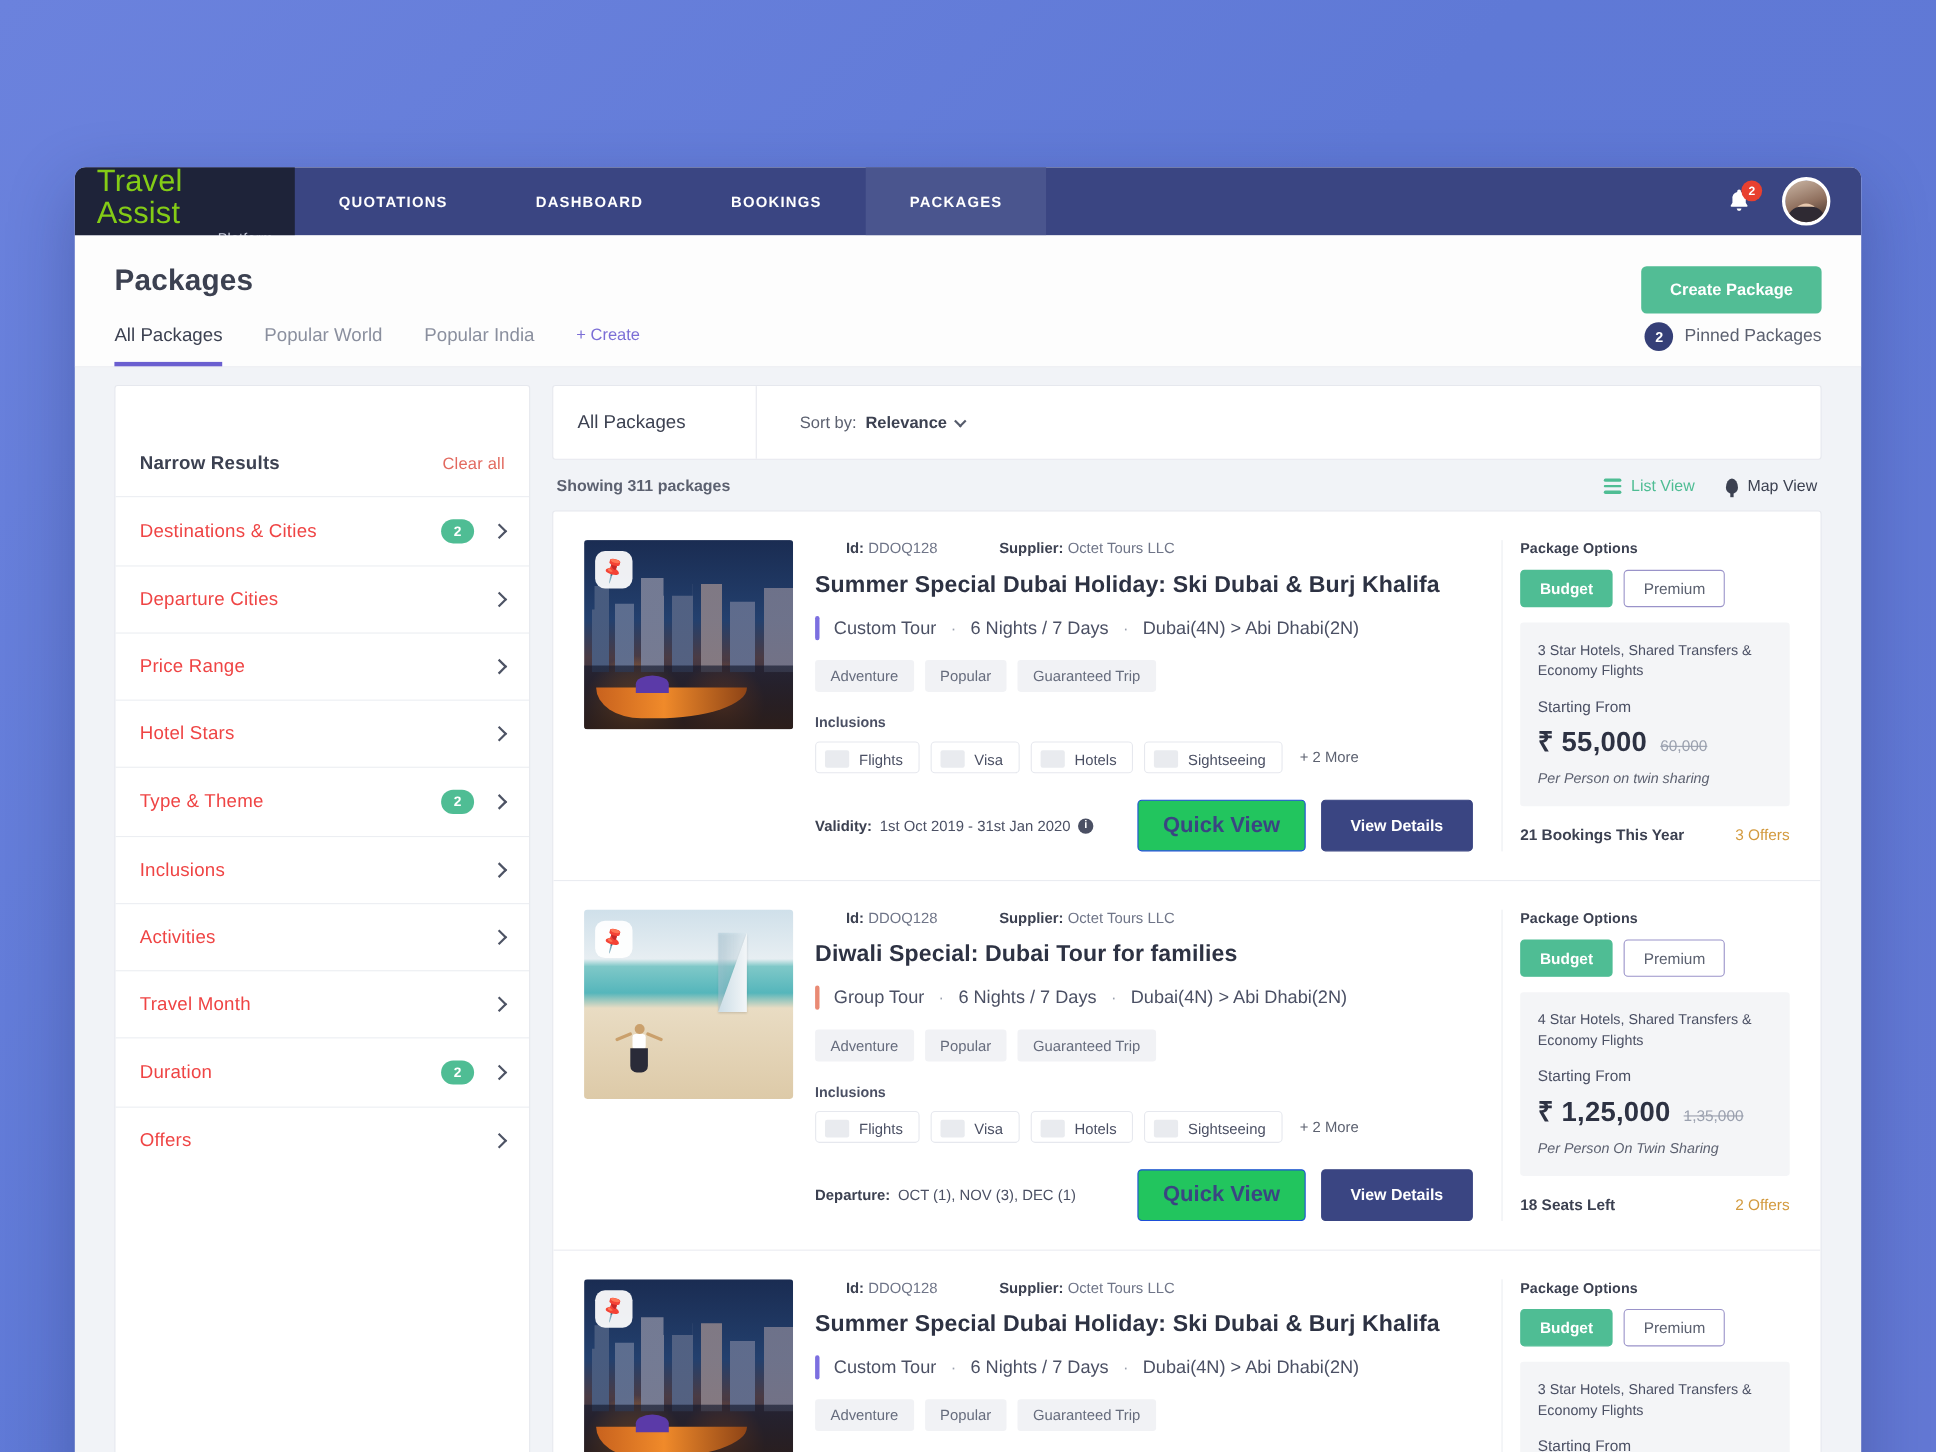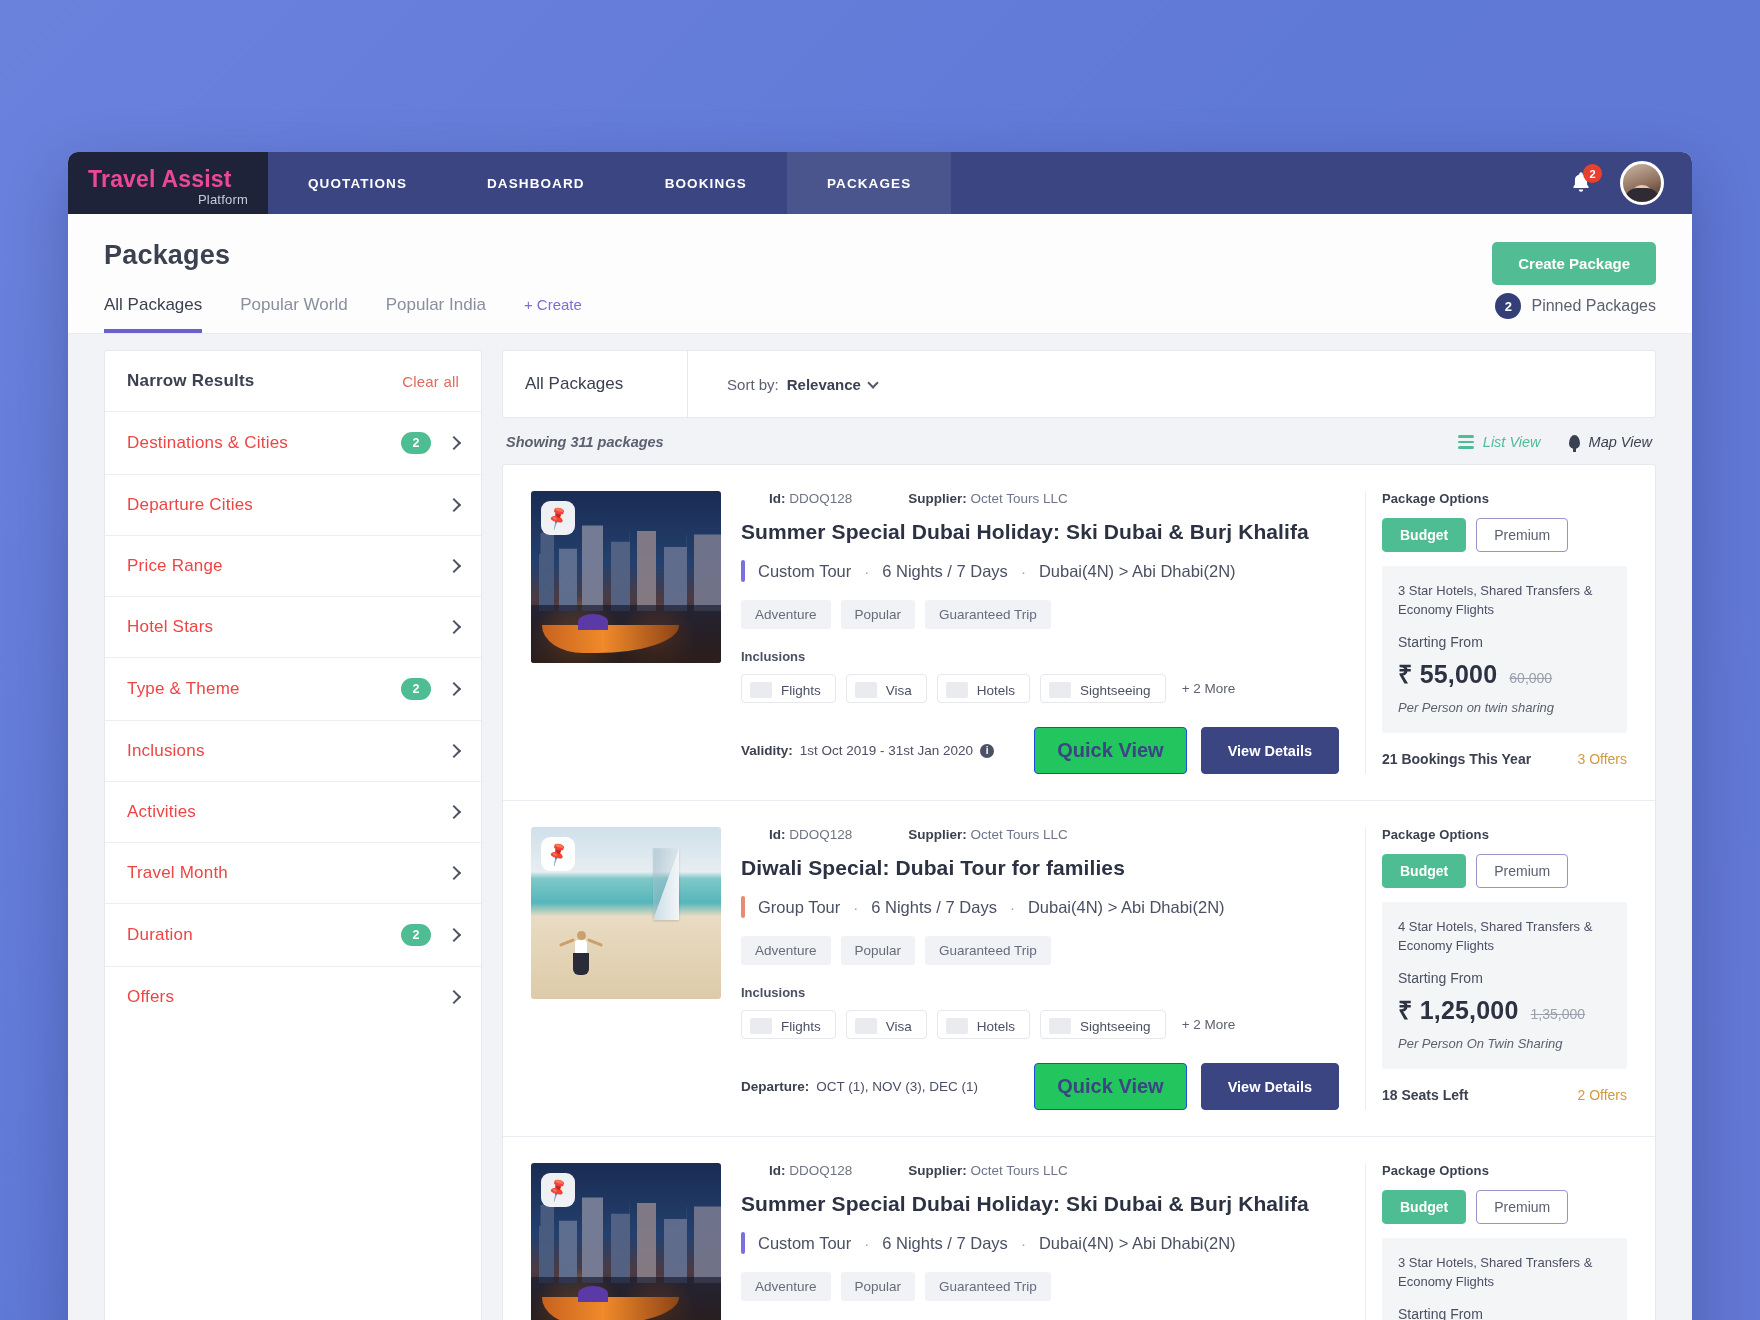--- a/index.html
+++ b/index.html
@@ -31,21 +31,21 @@
     position: relative;
   }
   .logo-block {
     width: 200px;
     background: #1e2339;
     border-radius: 10px 0 0 0;
     padding: 8px 20px 0 20px;
     display: flex; flex-direction: column; justify-content: center;
   }
   .logo-title {
-    color: #ec4899; font-size: 23px; font-weight: bold; letter-spacing: .2px; line-height: 1.05;
+    color: #84cc16; font-size: 28px; font-weight: normal; letter-spacing: .2px; line-height: 1.05;
   }
   .logo-sub {
     color: #c7cbdb; font-size: 13px; text-align: right; margin-top: 1px; letter-spacing: .2px;
   }
   .nav-items { display: flex; align-items: stretch; }
   .nav-item {
     display: flex; align-items: center; justify-content: center;
     padding: 0 40px;
     color: #ffffff; font-size: 13.5px; font-weight: bold; letter-spacing: 1.1px;
     cursor: pointer;
@@ -109,21 +109,21 @@
     background: #353f77; color: #fff; font-size: 13px; font-weight: bold;
     display: flex; align-items: center; justify-content: center;
   }
   .pinned-label { font-size: 16px; color: #5c6170; }
   
   .body-wrap { display: flex; padding: 16px 36px 0 36px; gap: 20px; }
   
   .sidebar { width: 378px; background: #fff; border: 1px solid #e6e8ee; border-radius: 3px; }
   .sb-head {
     display: flex; align-items: center; justify-content: space-between;
-    padding: 20px 22px; border-bottom: 1px solid #eceef2;
+    padding: 20px 22px; border-bottom: 1px solid #eceef2; margin-top: 40px;
   }
   .sb-title { font-size: 17px; font-weight: bold; color: #3c4151; letter-spacing:.2px; }
   .sb-clear { font-size: 15px; color: #e2695f; cursor: pointer; letter-spacing:.2px; }
   .sb-item {
     display: flex; align-items: center; padding: 20px 22px;
     border-bottom: 1px solid #eceef2; cursor: pointer;
   }
   .sb-item:last-child { border-bottom: none; }
   .sb-label { font-size: 17px; color: #ef4444; letter-spacing:.2px; }
   .sb-badge {
@@ -151,21 +151,21 @@
   .res-search input {
     border: none; outline: none; width: 100%; font-size: 16px;
     font-family: inherit; color: #4a4f60; background: transparent;
   }
   .res-search input::placeholder { color: #9ba0ad; }
   .res-sort { width: 228px; display: flex; align-items: center; justify-content: center; gap: 8px; cursor: pointer; }
   .sort-lbl { font-size: 15px; color: #5c6170; }
   .sort-val { font-size: 15px; color: #3c4151; font-weight: bold; }
   .caret { width: 8px; height: 8px; border-right: 2px solid #555b6b; border-bottom: 2px solid #555b6b; transform: rotate(45deg); margin-bottom:3px;}
   .showing-row {
-    display: flex; align-items: center; padding: 16px 4px 14px 4px; font-style: italic;
+    display: flex; align-items: center; padding: 16px 4px 14px 4px;
   }
   .showing-txt { font-size: 14.5px; color: #5c6170; font-weight: 600; }
   .view-toggles { margin-left: auto; display: flex; align-items: center; gap: 28px; }
   .view-opt { display: flex; align-items: center; gap: 9px; cursor: pointer; font-size: 14.5px; }
   .view-opt.active { color: #4fbd94; }
   .view-opt.inactive { color: #3c4151; }
   .listicon { display:flex; flex-direction:column; gap:3px; }
   .listicon i { display:block; width:16px; height:2.5px; background:#4fbd94; border-radius:2px; }
   .pinicon {
     width: 11px; height: 14px; background: #3c4151;

